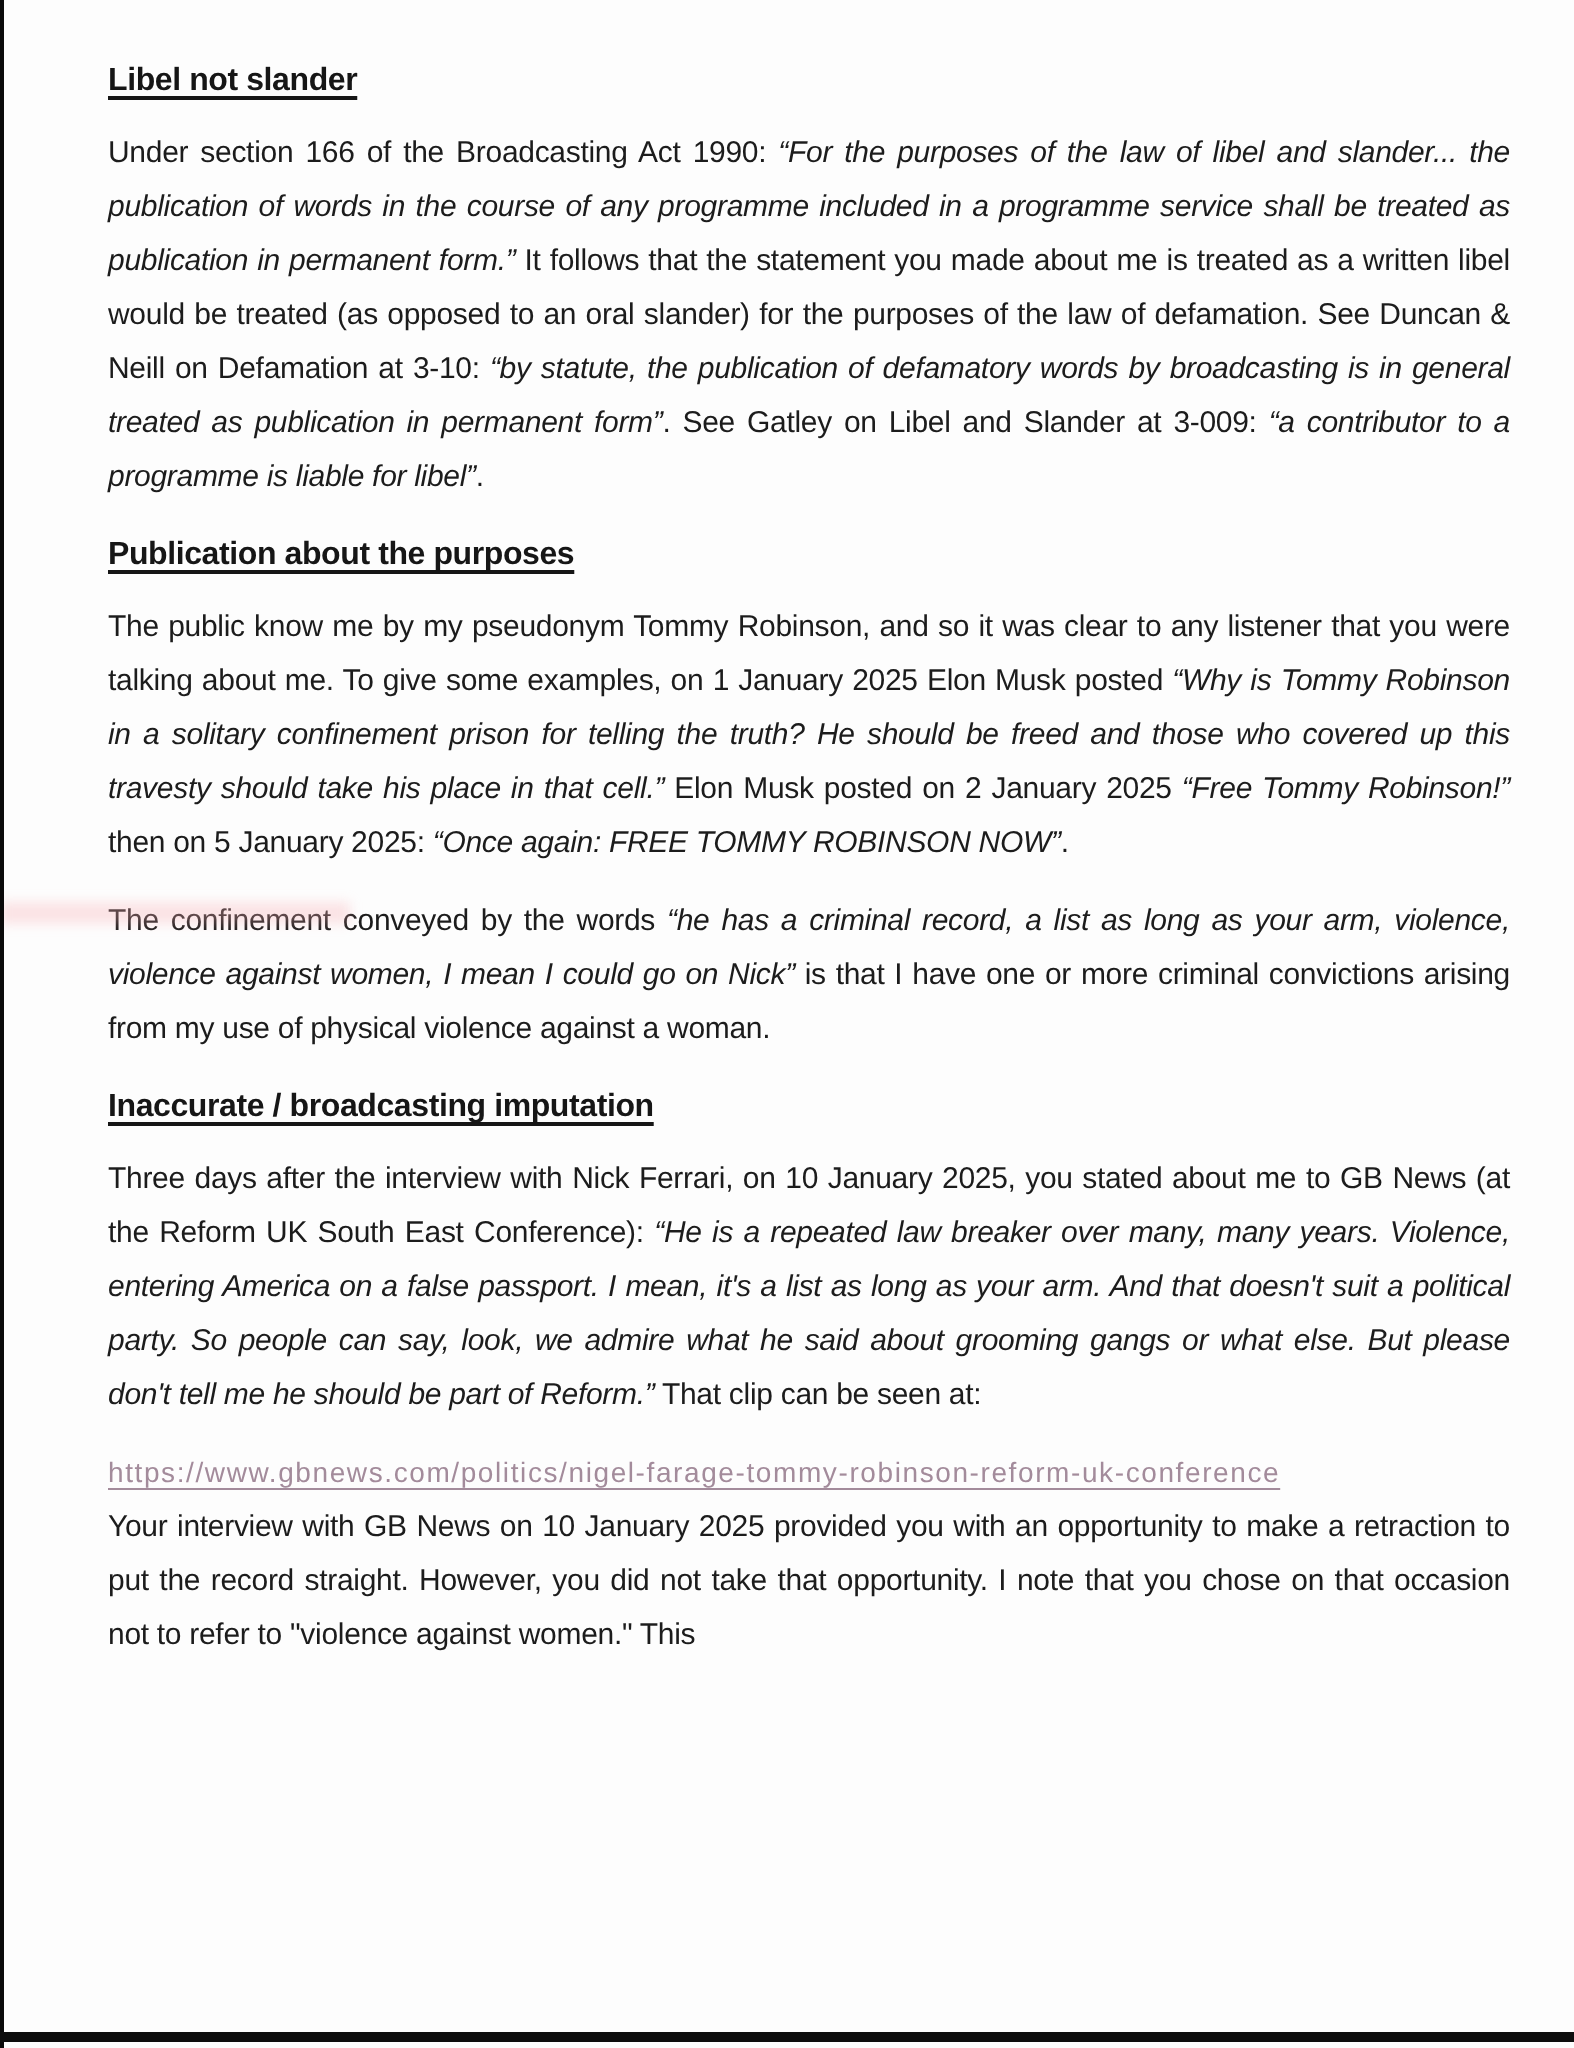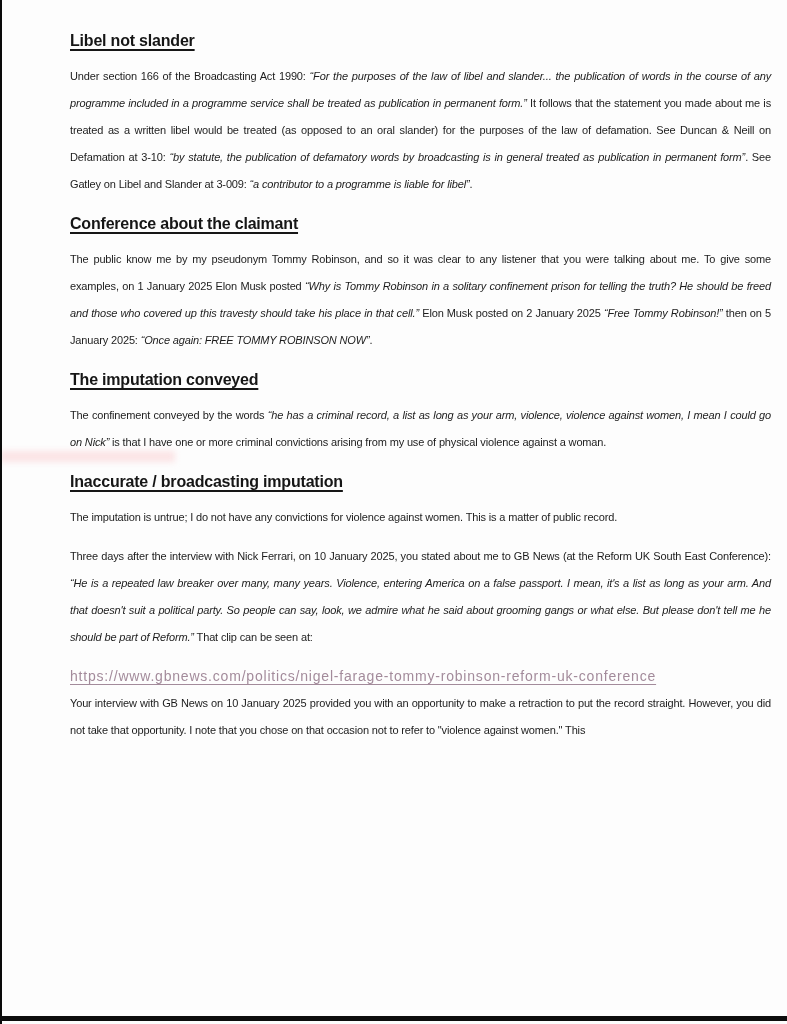--- a/index.html
+++ b/index.html
@@ -30,37 +30,37 @@
   .scan-artifact {
     position: absolute;
     left: 0; top: 451px;
     width: 175px; height: 11px;
     background: rgba(248, 173, 180, 0.32);
     filter: blur(3px);
     pointer-events: none;
   }
   .doc-body {
     position: absolute;
-    left: 70px; top: 0;
+    left: 54px; top: 0;
     width: 701px;
     padding-top: 27px;
   }
   .doc-heading {
     font-size: 16px;
     font-weight: 700;
     line-height: 27px;
     letter-spacing: -0.2px;
     margin: 0 0 9px 0;
     text-decoration: underline;
     text-decoration-thickness: 2px;
     text-underline-offset: 3px;
     color: #161616;
   }
   .doc-para {
-    font-size: 11px;
+    font-size: 15px;
     line-height: 27px;
     letter-spacing: -0.15px;
     text-align: justify;
     margin: 0 0 12px 0;
   }
   .doc-para .it {
     font-style: italic;
   }
   .doc-linkline {
     font-size: 14px;
@@ -74,26 +74,24 @@
     text-underline-offset: 3px;
     letter-spacing: 0.8px;
   }
 </style>
 </head>
 <body>
 
 <main class="doc-body">
     <h2 class="doc-heading">Libel not slander</h2>
     <p class="doc-para"><span>Under section 166 of the Broadcasting Act 1990: </span><span class="it">“For the purposes of the law of libel and slander... the publication of words in the course of any programme included in a programme service shall be treated as publication in permanent form.”</span><span> It follows that the statement you made about me is treated as a written libel would be treated (as opposed to an oral slander) for the purposes of the law of defamation. See Duncan &amp; Neill on Defamation at 3-10: </span><span class="it">“by statute, the publication of defamatory words by broadcasting is in general treated as publication in permanent form”</span><span>.  See Gatley on Libel and Slander at 3-009: </span><span class="it">“a contributor to a programme is liable for libel”</span><span>.</span></p>
-    <h2 class="doc-heading">Conference about the claimant</h2>
+    <h2 class="doc-heading">Publication about the purposes</h2>
     <p class="doc-para"><span>The public know me by my pseudonym Tommy Robinson, and so it was clear to any listener that you were talking about me. To give some examples, on 1 January 2025 Elon Musk posted </span><span class="it">“Why is Tommy Robinson in a solitary confinement prison for telling the truth? He should be freed and those who covered up this travesty should take his place in that cell.”</span><span> Elon Musk posted on 2 January 2025 </span><span class="it">“Free Tommy Robinson!”</span><span> then on 5 January 2025: </span><span class="it">“Once again: FREE TOMMY ROBINSON NOW”</span><span>.</span></p>
-    <h2 class="doc-heading">The imputation conveyed</h2>
     <p class="doc-para"><span>The confinement conveyed by the words </span><span class="it">“he has a criminal record, a list as long as your arm, violence, violence against women, I mean I could go on Nick”</span><span> is that I have one or more criminal convictions arising from my use of physical violence against a woman.</span></p>
     <h2 class="doc-heading">Inaccurate / broadcasting imputation</h2>
-    <p class="doc-para"><span>The imputation is untrue; I do not have any convictions for violence against women. This is a matter of public record.</span></p>
     <p class="doc-para"><span>Three days after the interview with Nick Ferrari, on 10 January 2025, you stated about me to GB News (at the Reform UK South East Conference): </span><span class="it">“He is a repeated law breaker over many, many years. Violence, entering America on a false passport. I mean, it's a list as long as your arm. And that doesn't suit a political party. So people can say, look, we admire what he said about grooming gangs or what else. But please don't tell me he should be part of Reform.”</span><span> That clip can be seen at:</span></p>
     <p class="doc-linkline"><a class="doc-link" href="#">https://www.gbnews.com/politics/nigel-farage-tommy-robinson-reform-uk-conference</a></p>
     <p class="doc-para"><span>Your interview with GB News on 10 January 2025 provided you with an opportunity to make a retraction to put the record straight. However, you did not take that opportunity. I note that you chose on that occasion not to refer to "violence against women." This</span></p>
   </main>
 
 <div class="scan-artifact"></div>
 <div class="page-left-edge"></div>
 <div class="page-bottom-edge"></div>
 
 </body></html>

